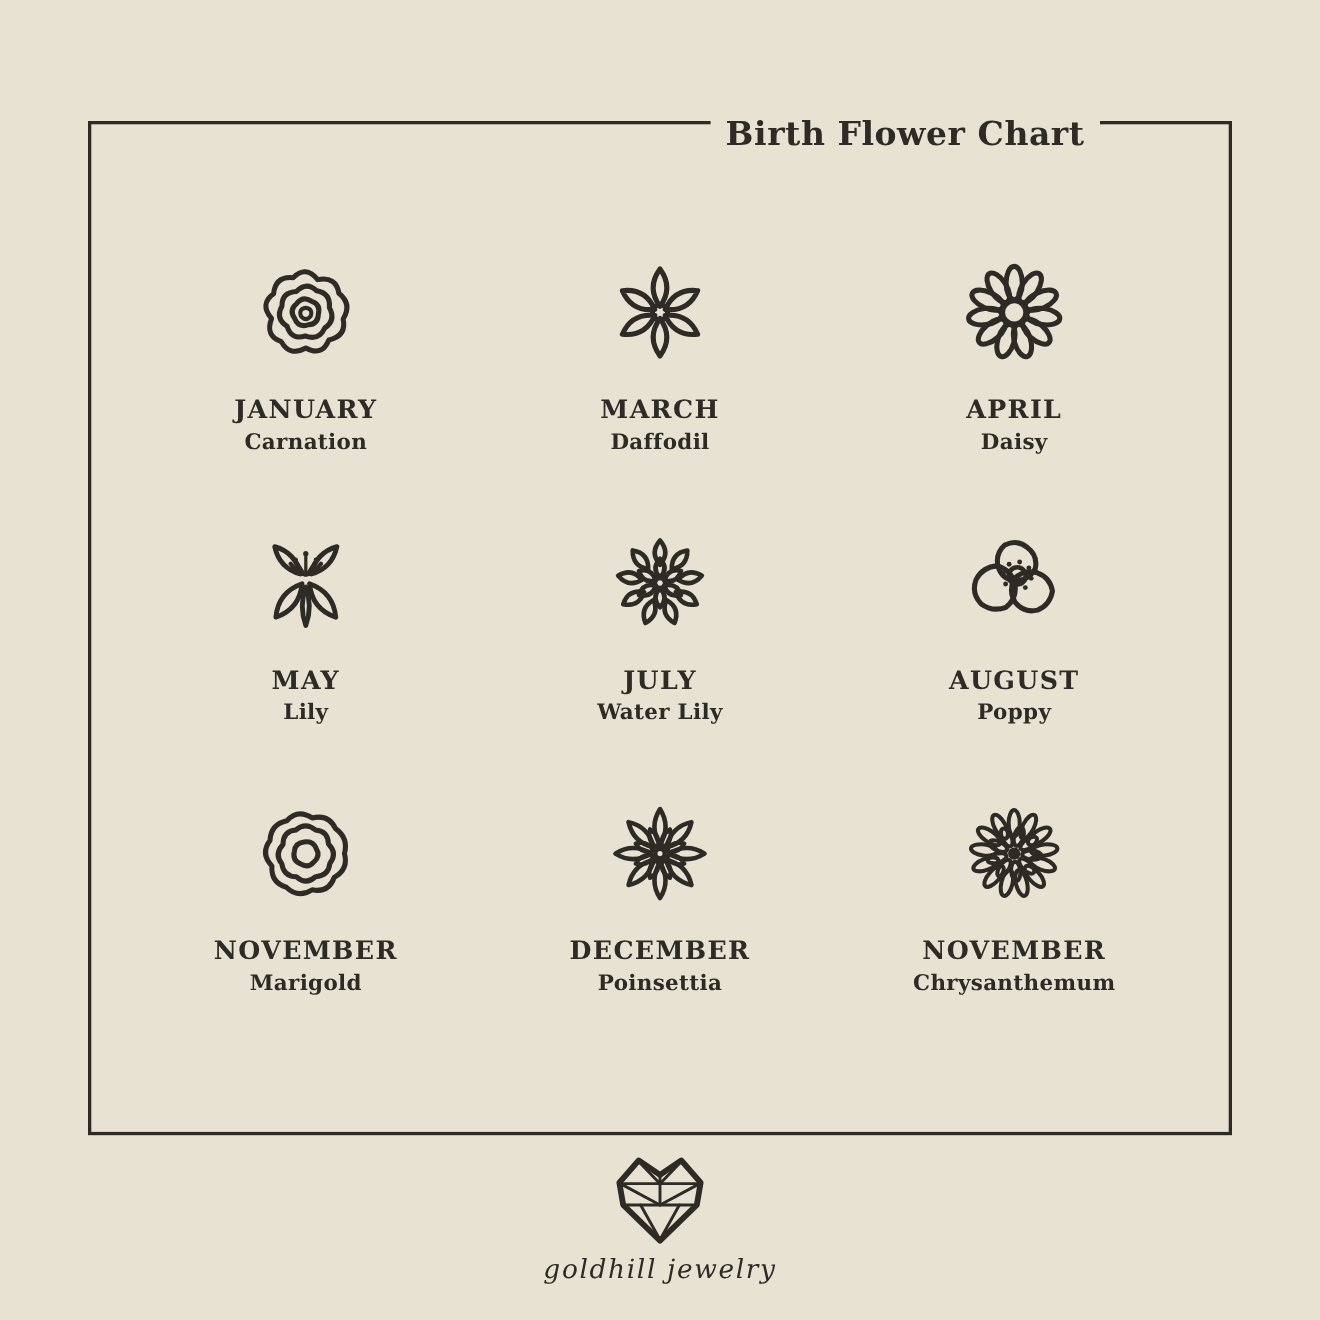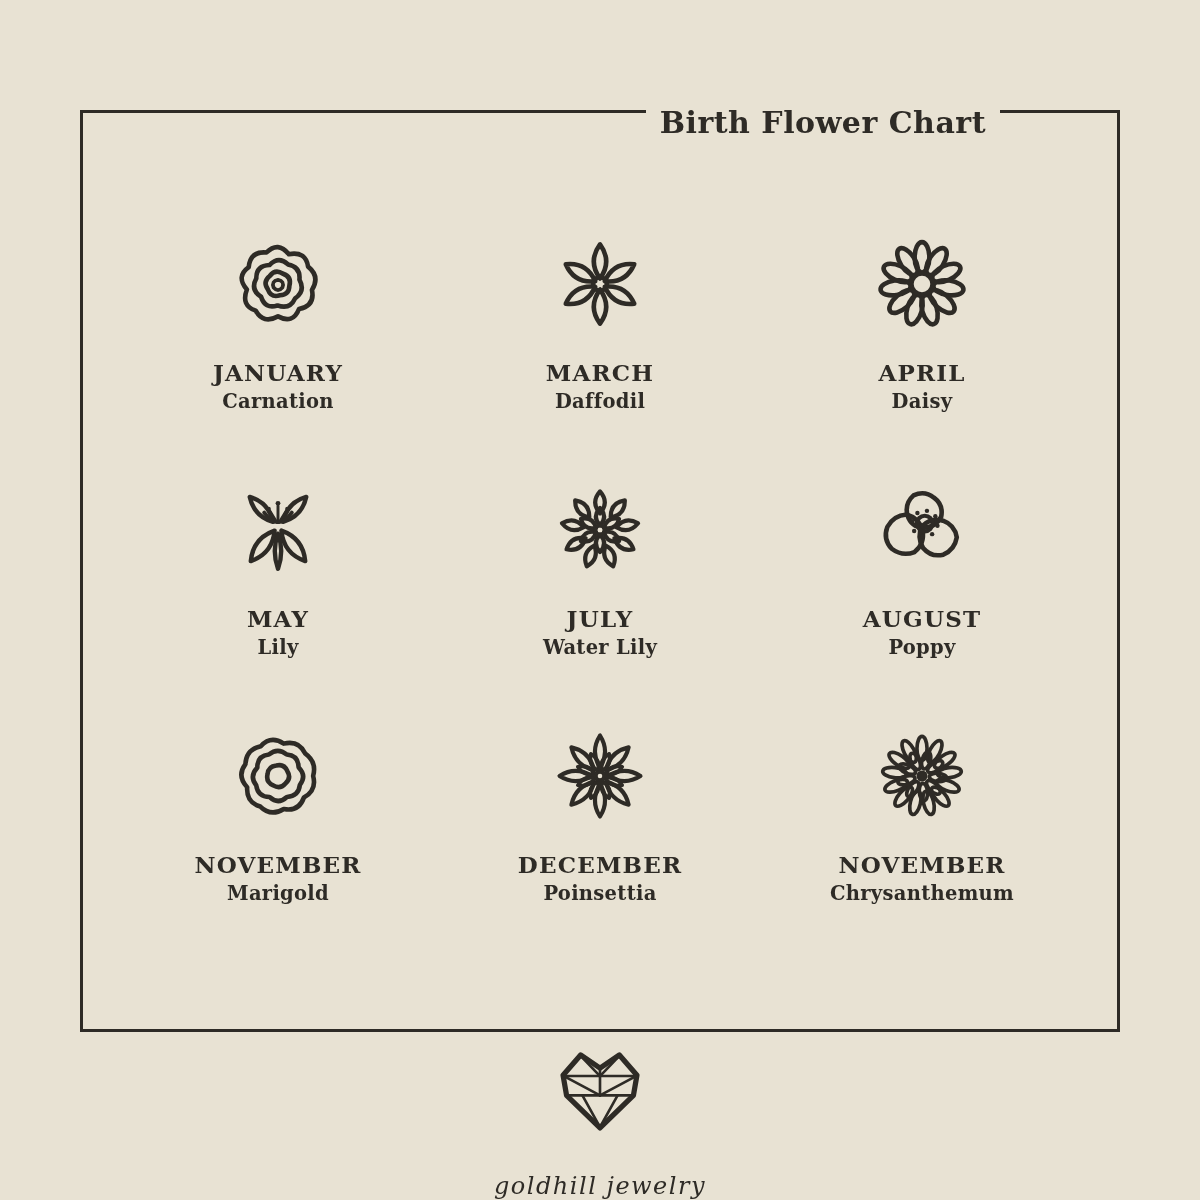--- a/index.html
+++ b/index.html
@@ -22,21 +22,21 @@
     padding:128px 37px 0;box-sizing:border-box;
   }
   .row{display:flex;height:246px;}
   .cell{flex:1;display:flex;flex-direction:column;align-items:center;text-align:center;}
   .icon{width:92px;height:92px;}
   .icon svg{width:100%;height:100%;overflow:visible;display:block;}
   .month{margin-top:30px;font-size:23px;font-weight:bold;letter-spacing:1.2px;line-height:1.1;}
   .flower{margin-top:6px;font-size:19.5px;font-weight:bold;letter-spacing:.3px;line-height:1.1;}
   .logo{
     position:absolute;left:0;top:1050px;width:1200px;
-    display:flex;flex-direction:column;align-items:center;gap:32px;
+    display:flex;flex-direction:column;align-items:center;
   }
   .heart{width:88px;height:82px;}
   .heart svg{width:100%;height:100%;overflow:visible;display:block;}
   .brand{
     margin-top:8px;font-size:24px;font-style:italic;letter-spacing:1.5px;
   }
 </style>
 </head>
 <body>
 

